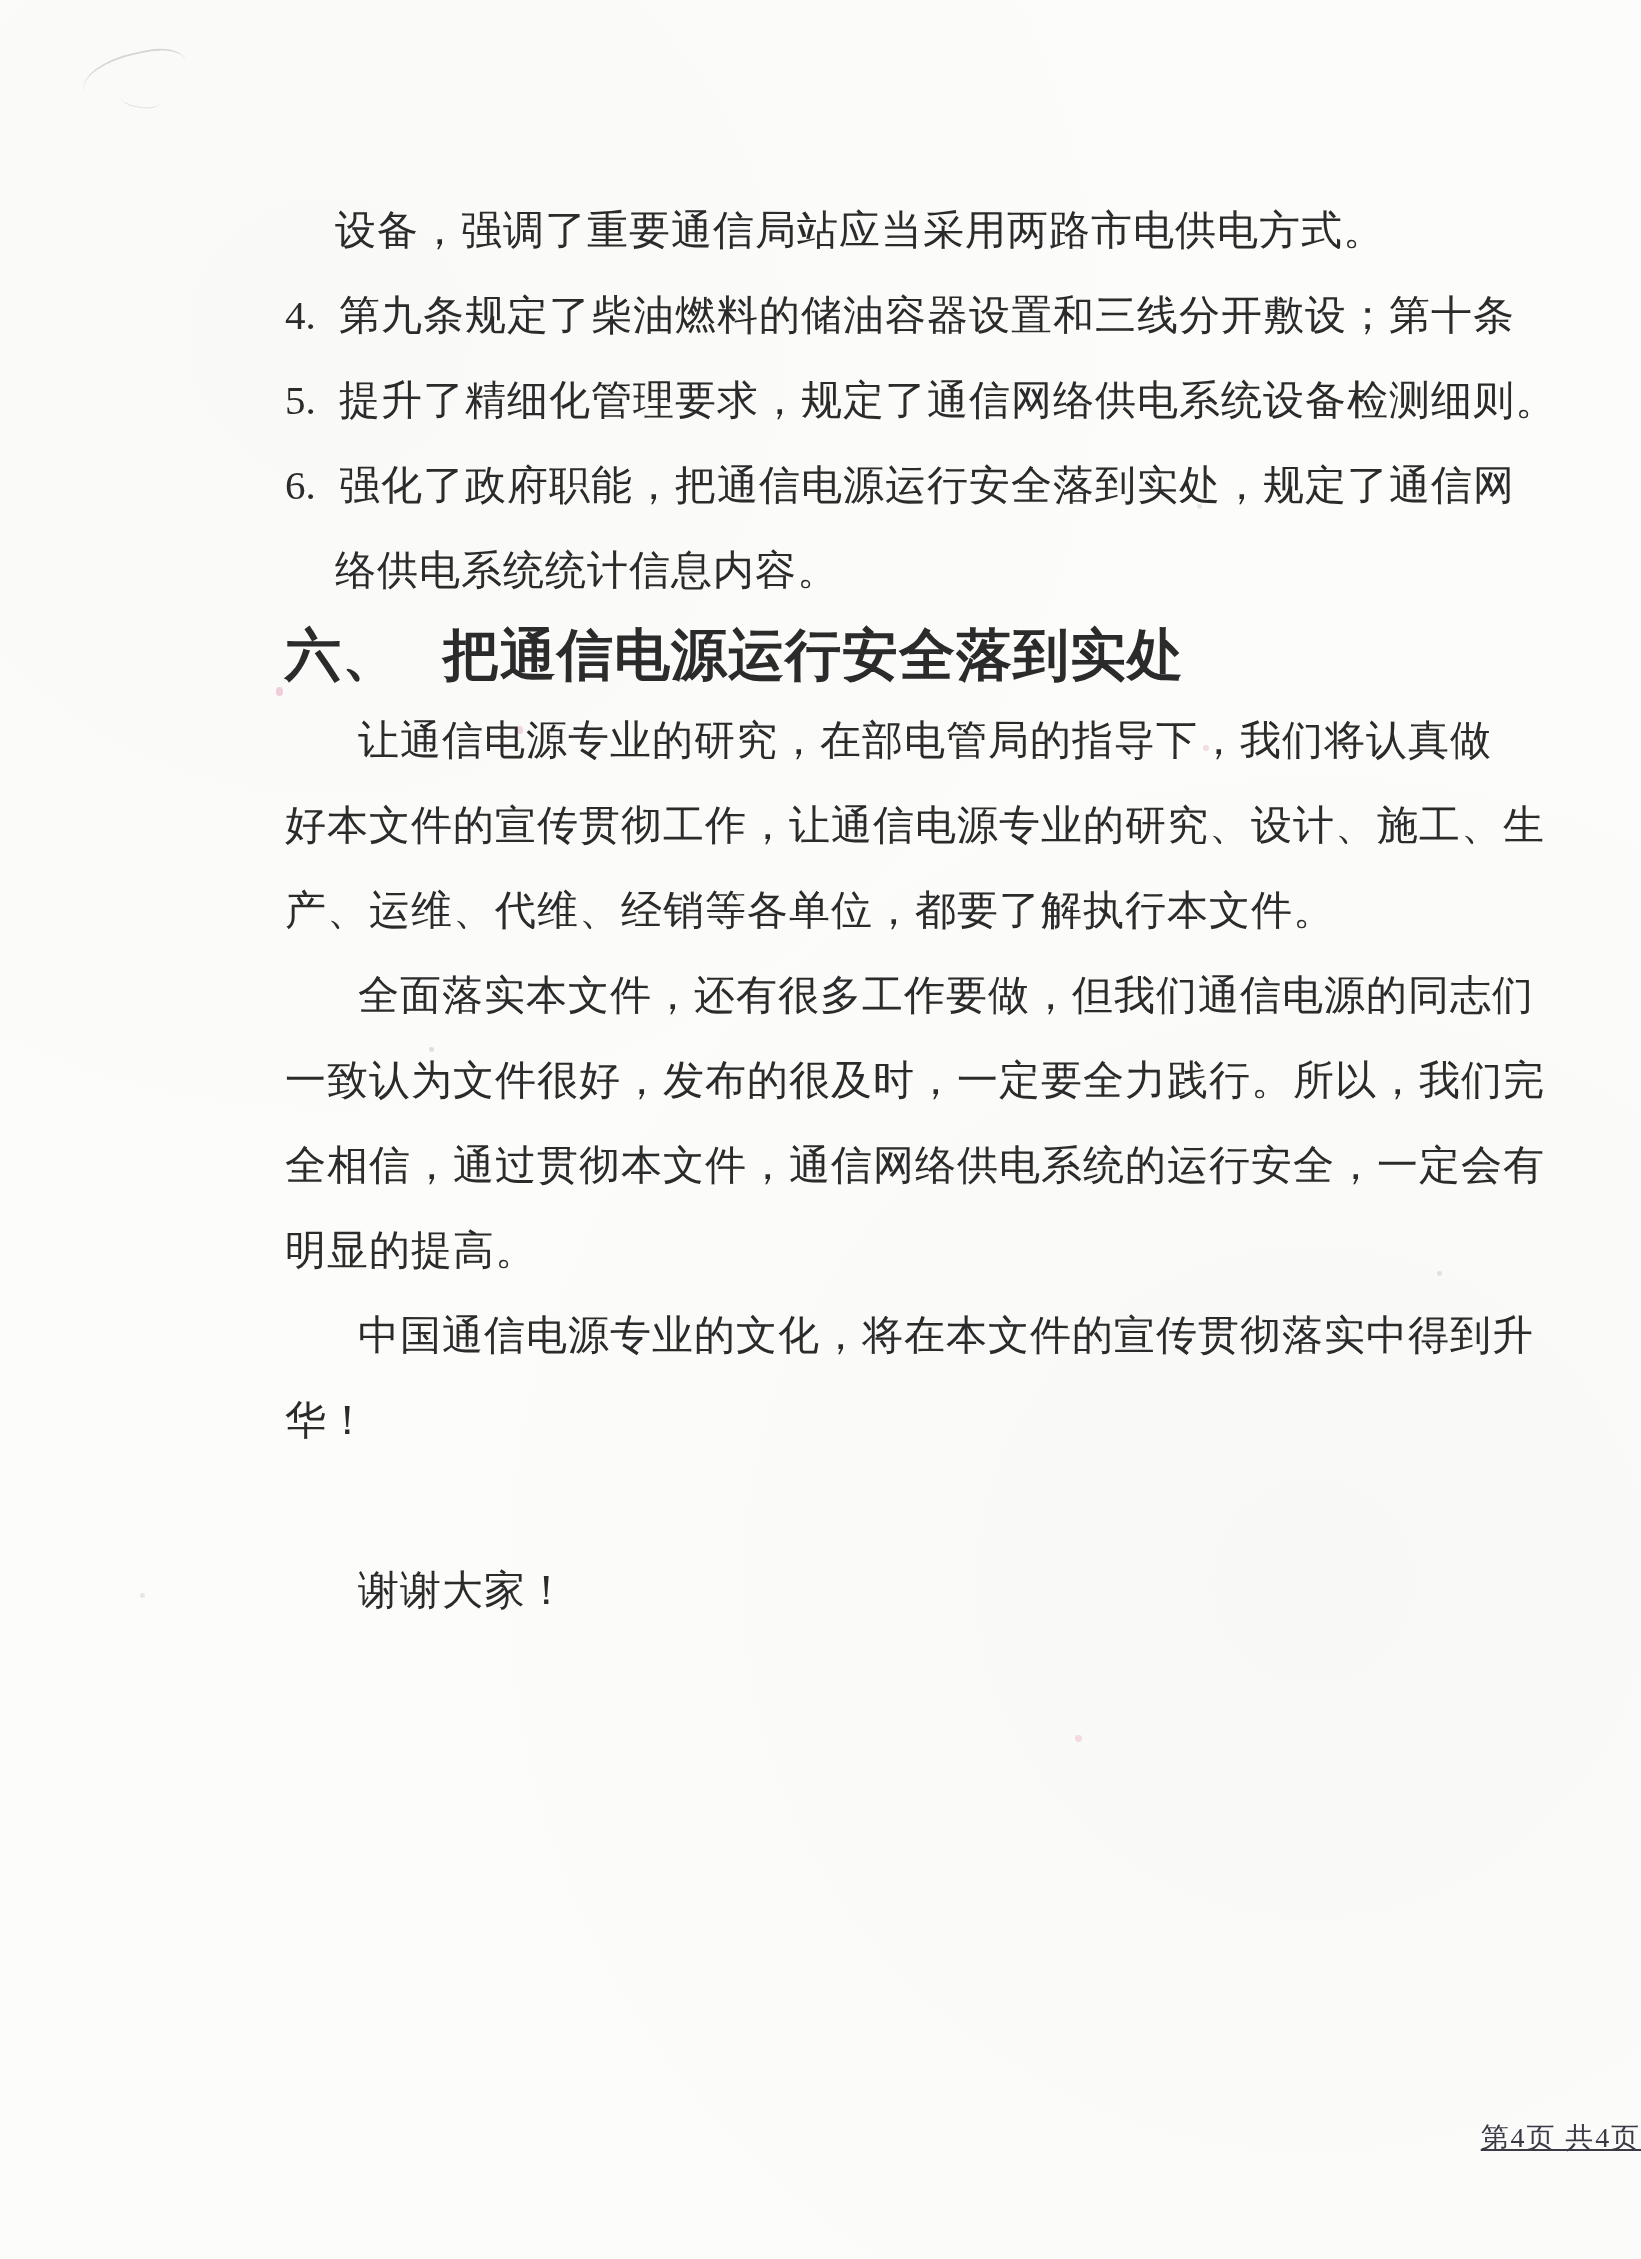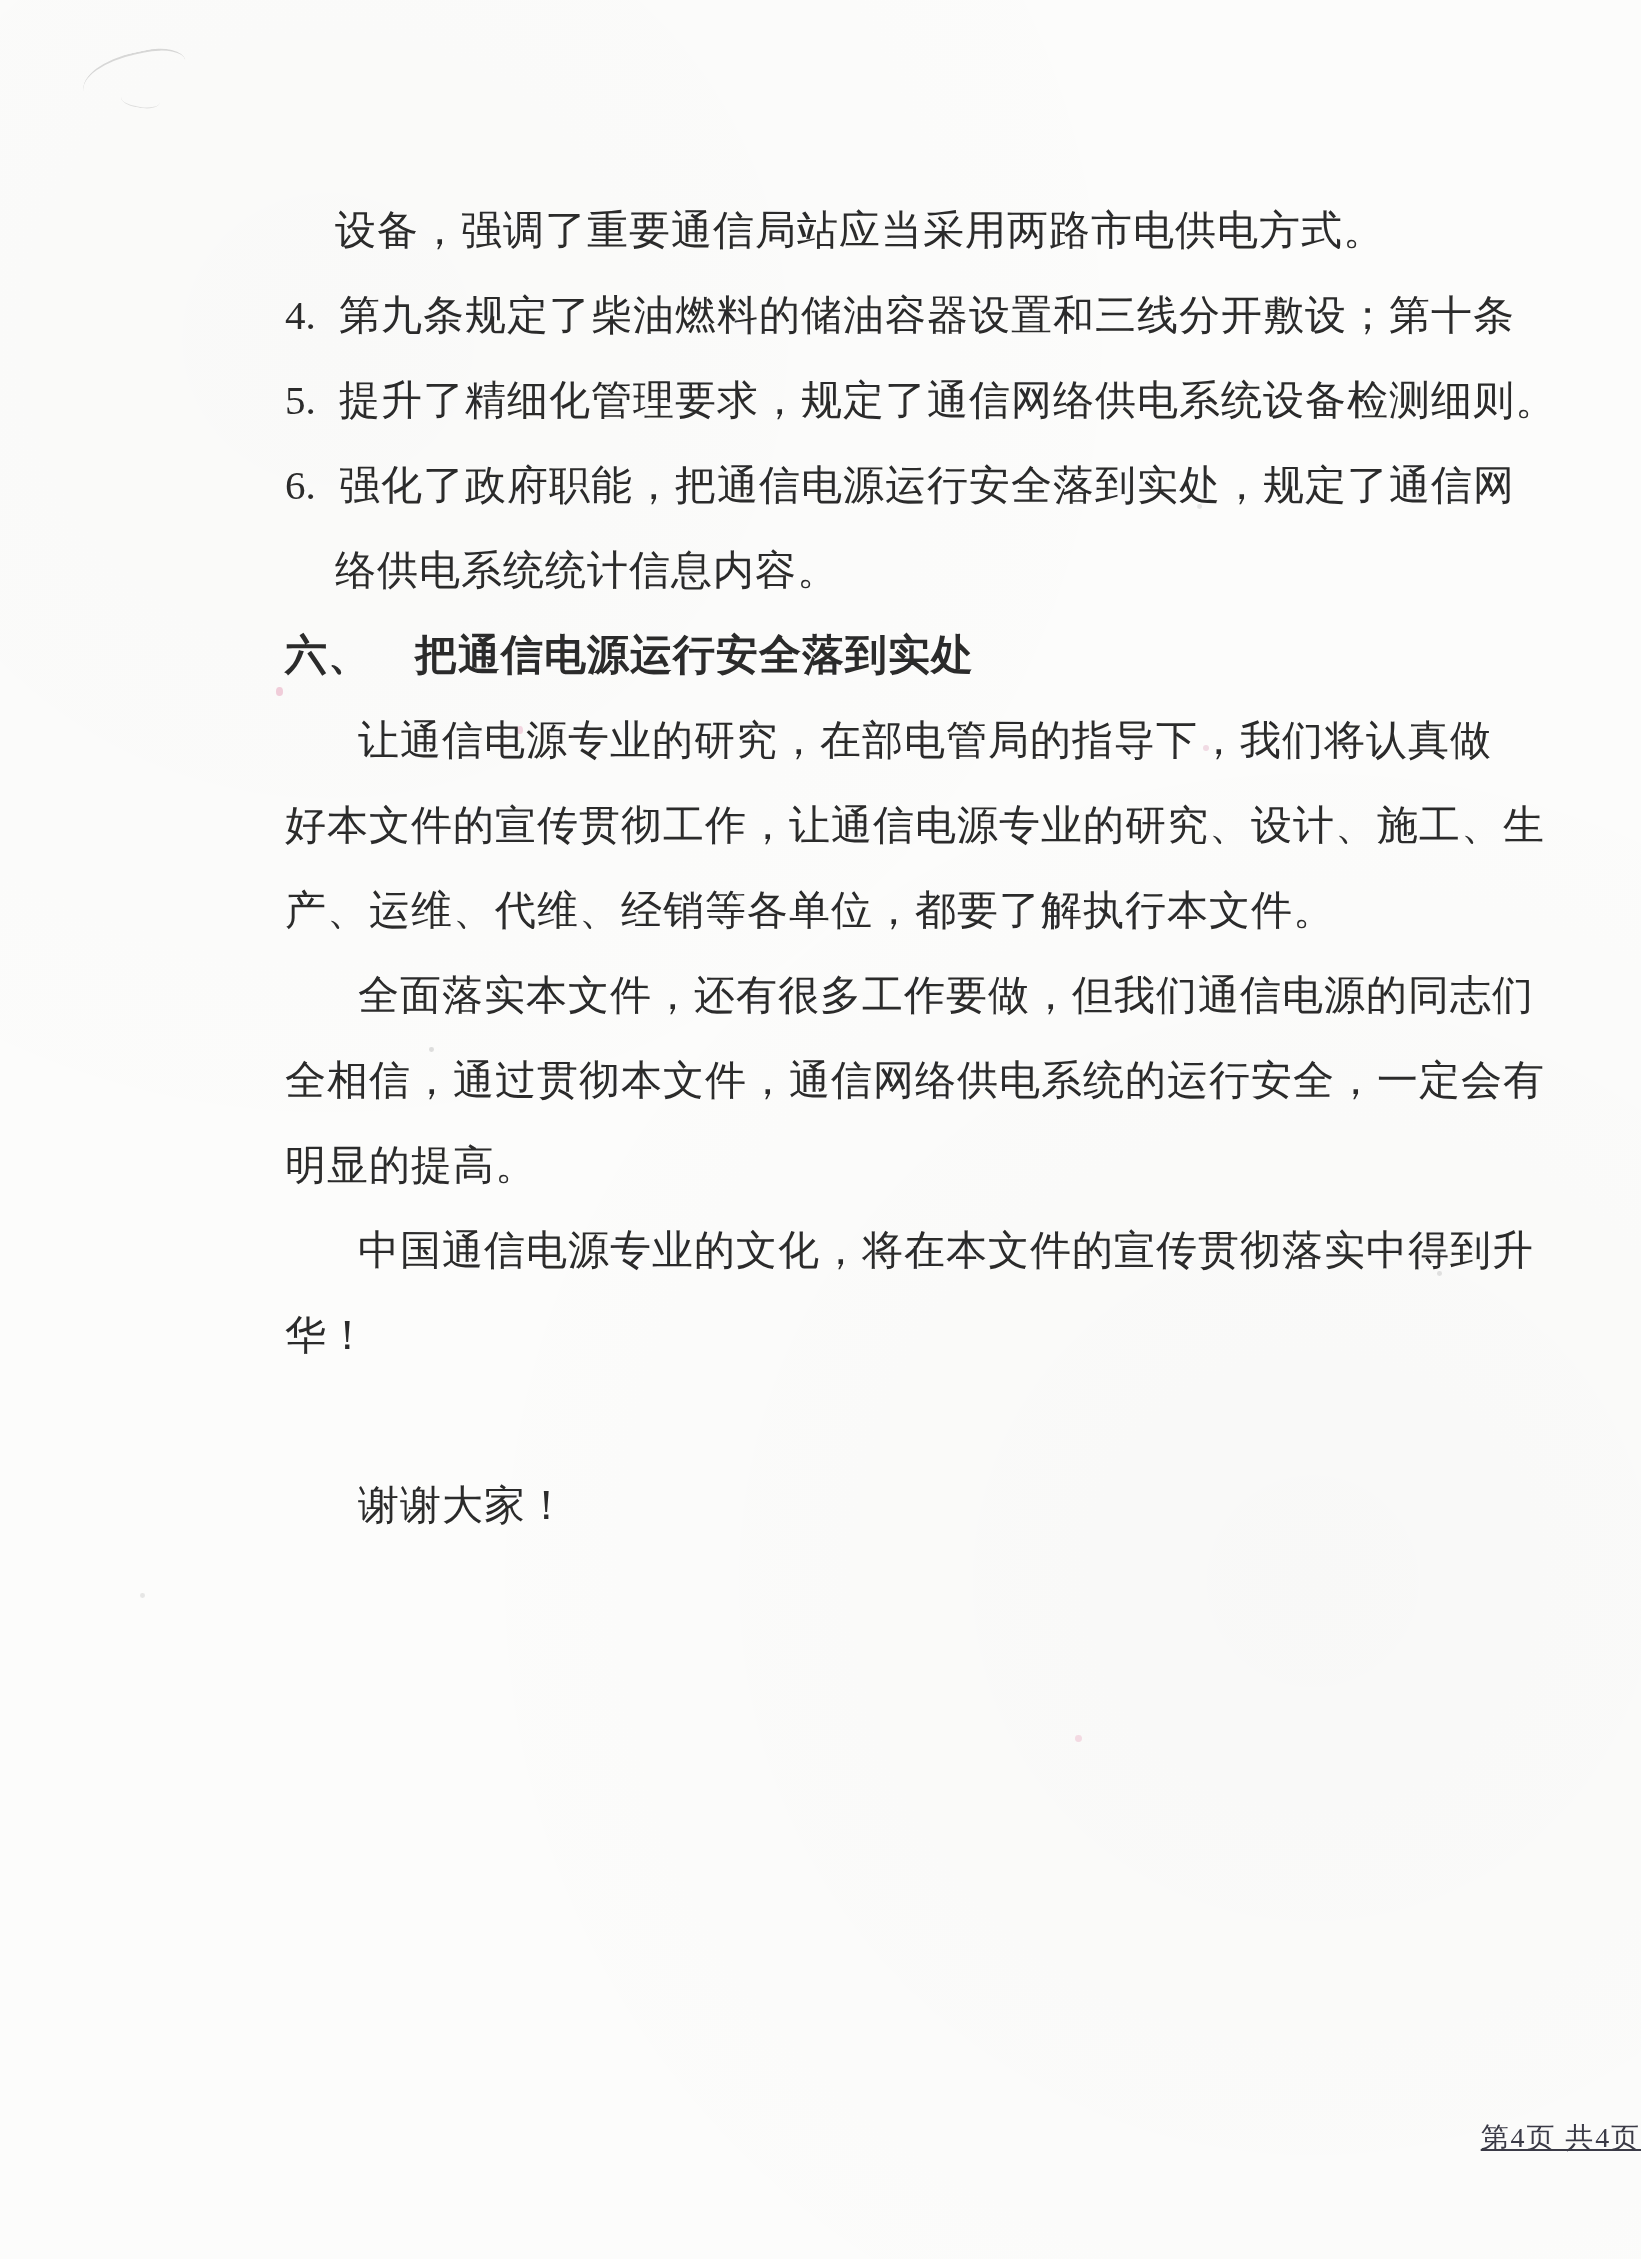--- a/index.html
+++ b/index.html
@@ -22,21 +22,21 @@
   }
   .line{
     line-height:85px;
     height:85px;
     white-space:nowrap;
     letter-spacing:1px;
   }
   .cont{padding-left:50px;}            
   .li .num{display:inline-block;width:54px;letter-spacing:0;}
   .heading{
-    font-weight:bold;margin:0;font-size:42px;
+    font-weight:bold;margin:0;font-size:56px;
   }
   .heading .hnum{display:inline-block;margin-right:44px;}
   .pfirst{padding-left:73px;}          
   .closing{margin-top:85px;}           
   .footer{
     position:absolute;left:0;top:2119px;width:1641px;
     text-align:right;color:#3a3a46;font-size:28px;letter-spacing:1.9px;text-decoration:underline;
   }
   
   .speck{position:absolute;border-radius:50%;}
@@ -88,20 +88,21 @@
 
     <h2 class="line heading">
       <span class="hnum">六、</span><span>把通信电源运行安全落到实处</span>
     </h2>
 
     <div class="line pfirst">让通信电源专业的研究，在部电管局的指导下，我们将认真做</div>
     <div class="line">好本文件的宣传贯彻工作，让通信电源专业的研究、设计、施工、生</div>
     <div class="line">产、运维、代维、经销等各单位，都要了解执行本文件。</div>
 
     <div class="line pfirst">全面落实本文件，还有很多工作要做，但我们通信电源的同志们</div>
+    <div class="line">一致认为文件很好，发布的很及时，一定要全力践行。所以，我们完</div>
     <div class="line">全相信，通过贯彻本文件，通信网络供电系统的运行安全，一定会有</div>
     <div class="line">明显的提高。</div>
 
     <div class="line pfirst">中国通信电源专业的文化，将在本文件的宣传贯彻落实中得到升</div>
     <div class="line">华！</div>
 
     <div class="line pfirst closing">谢谢大家！</div>
 
   </main>
 

